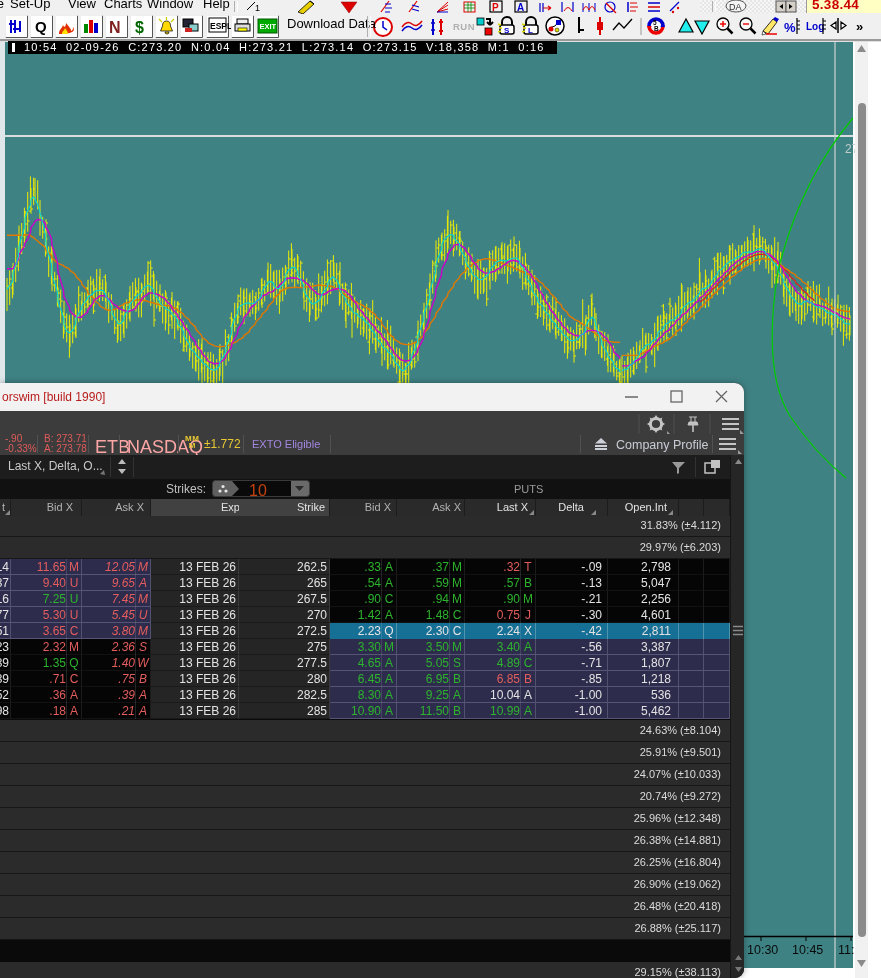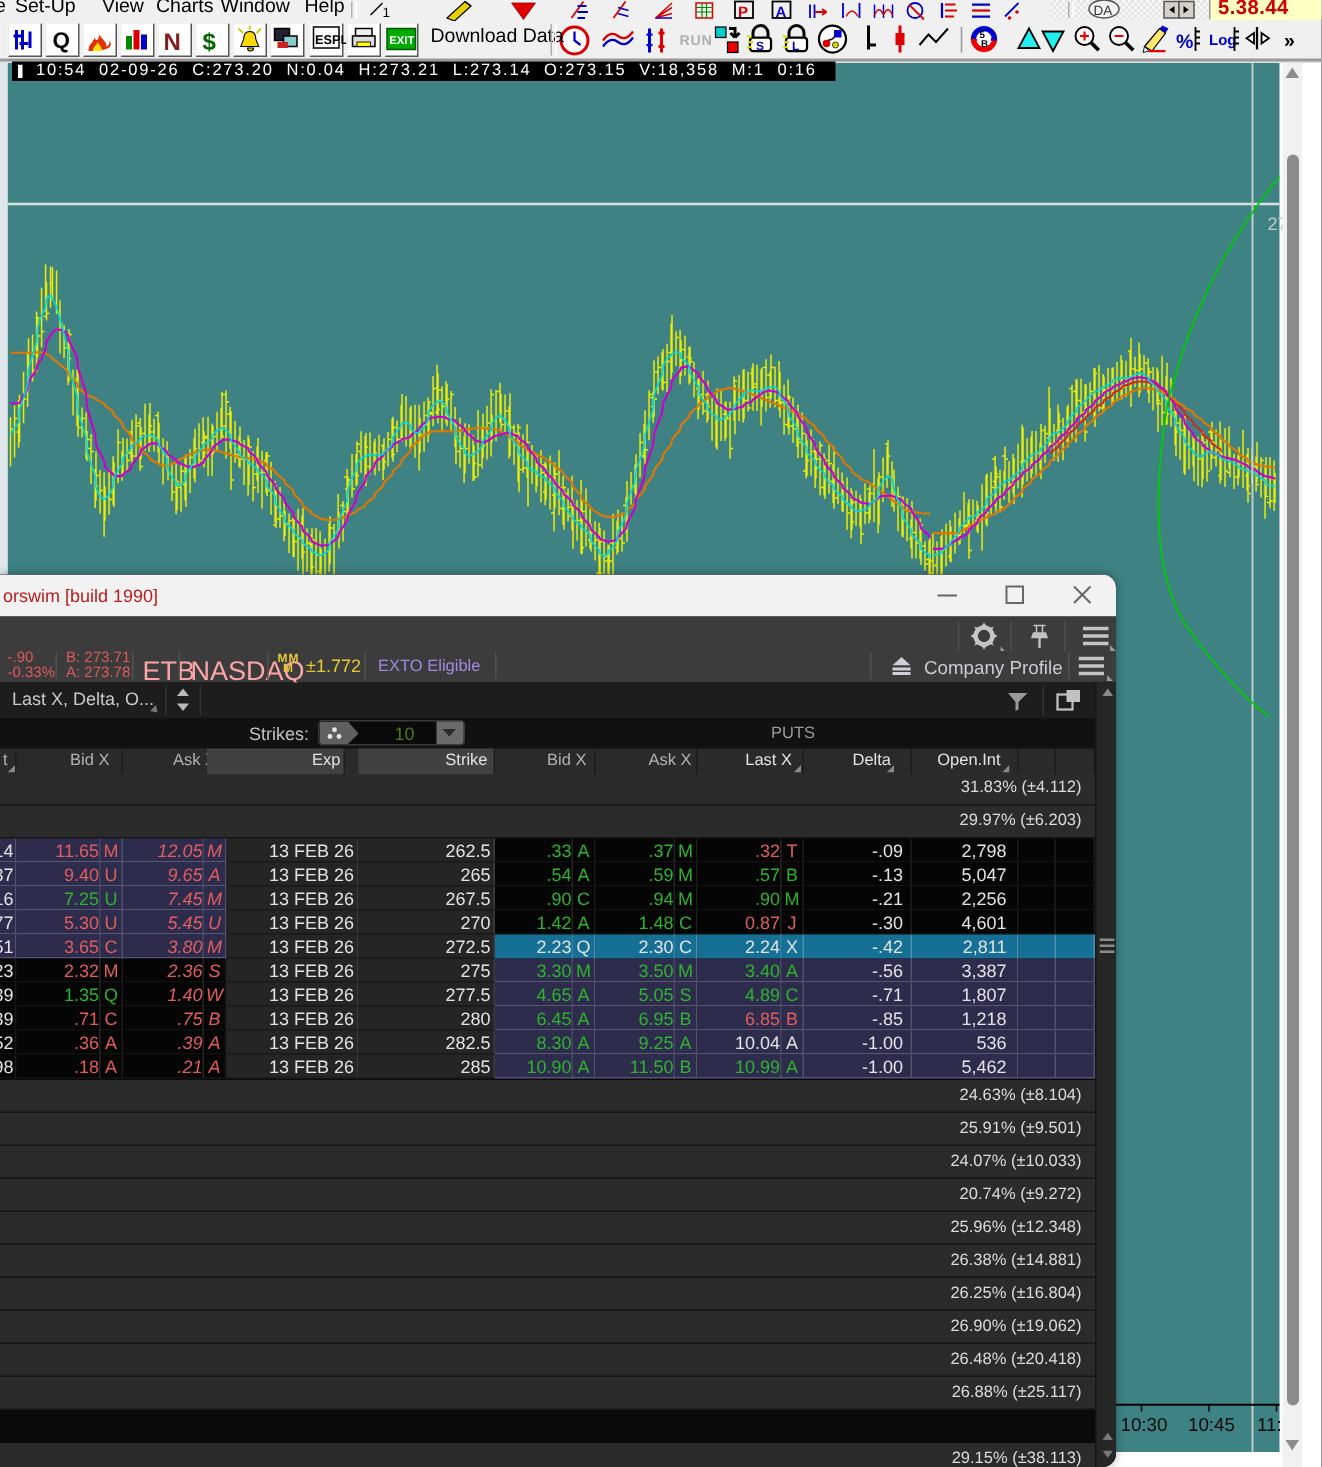--- a/index.html
+++ b/index.html
@@ -469,47 +469,47 @@
   <div id="strikesrow">
     <span class="abs" style="left:166px;top:3px;color:#c0c0c0;font-size:12px">Strikes:</span>
     <div class="abs" style="left:212px;top:1px;width:98px;height:17px;background:#0a0a0a;border:1px solid #3a3a3a;border-radius:3px;box-sizing:border-box">
       <div class="abs" style="left:0;top:0;width:26px;height:15px;background:#5f5f5f;border-radius:2px 0 0 2px;clip-path:polygon(0 0,19px 0,26px 8px,19px 15px,0 15px)">
         <svg class="abs" style="left:4px;top:3px" width="12" height="10">
             <circle cx="6" cy="2.5" r="1.6" fill="#e6e6e6"></circle>
             <circle cx="3" cy="7" r="1.6" fill="#e6e6e6"></circle>
             <circle cx="9" cy="7" r="1.6" fill="#e6e6e6"></circle>
           </svg>
       </div>
-      <span class="abs" style="left:50px;top:1px;color:#4d7c0f;font-size:12px">10</span>
+      <span class="abs" style="left:36px;top:1px;color:#c2410c;font-size:16px">10</span>
       <div class="abs" style="right:0;top:0;width:18px;height:15px;background:#6a6a6a;border-radius:0 2px 2px 0">
         <svg class="abs" style="left:4px;top:5px" width="10" height="7">
             <path d="M0 0h9L4.5 5z" fill="#2a2a2a"></path>
           </svg>
       </div>
     </div>
     <span class="abs" style="left:514px;top:4px;color:#9a9a9a;font-size:11px">PUTS</span>
   </div>
 
   <div id="headrow">
     <div class="hc" style="left:0;width:11px">
         <span style="position:absolute;right:5px">t</span>
         <svg style="position:absolute;right:0;bottom:1px" width="5" height="5">
           <path d="M0 5l5-5v5z" fill="#888"></path>
         </svg>
       </div>
     <div class="hc" style="left:11px;width:71px;padding-right:8px">Bid X</div>
     <div class="hc" style="left:82px;width:69px;padding-right:6px">Ask X</div>
-    <div class="hc lite" style="left:138px;width:92px;padding-right:2px">Exp</div>
+    <div class="hc lite" style="left:151px;width:92px;padding-right:2px">Exp</div>
     <div class="hc lite" style="left:239px;width:91px;padding-right:4px">Strike</div>
     <div class="hc" style="left:330px;width:67px;padding-right:5px">Bid X</div>
     <div class="hc" style="left:397px;width:68px;padding-right:3px">Ask X</div>
     <div class="hc wt" style="left:465px;width:71px;padding-right:7px">Last X<svg style="position:absolute;right:1px;bottom:1px" width="5" height="5">
           <path d="M0 5l5-5v5z" fill="#888"></path>
         </svg></div>
-    <div class="hc wt" style="left:536px;width:72px;padding-right:13px">Delta<svg style="position:absolute;right:11px;bottom:1px" width="5" height="5">
+    <div class="hc wt" style="left:536px;width:72px;padding-right:23px">Delta<svg style="position:absolute;right:11px;bottom:1px" width="5" height="5">
           <path d="M0 5l5-5v5z" fill="#888"></path>
         </svg></div>
     <div class="hc wt" style="left:608px;width:71px;padding-right:11px">Open.Int<svg style="position:absolute;right:5px;bottom:1px" width="5" height="5">
           <path d="M0 5l5-5v5z" fill="#888"></path>
         </svg></div>
     <div class="hc" style="left:679px;width:25px"></div>
     <div class="hc" style="left:704px;width:26px"></div>
   </div>
 
   <div class="grow" style="top:133px;height:21px">
@@ -688,21 +688,21 @@
       </div>
       <div class="c c5 otm">
         <span class="v g">1.42</span>
         <span class="lt g">A</span>
       </div>
       <div class="c c6 otm">
         <span class="v g">1.48</span>
         <span class="lt g">C</span>
       </div>
       <div class="c c7 otm">
-        <span class="v r">0.87</span>
+        <span class="v r">0.75</span>
         <span class="lt r">J</span>
       </div>
       <div class="c c8 otm">
         <span class="v w">-.30</span>
       </div>
       <div class="c c9 otm">
         <span class="v w">4,601</span>
       </div>
       <div class="c c10 otm"></div>
       <div class="c c11 otm"></div>

